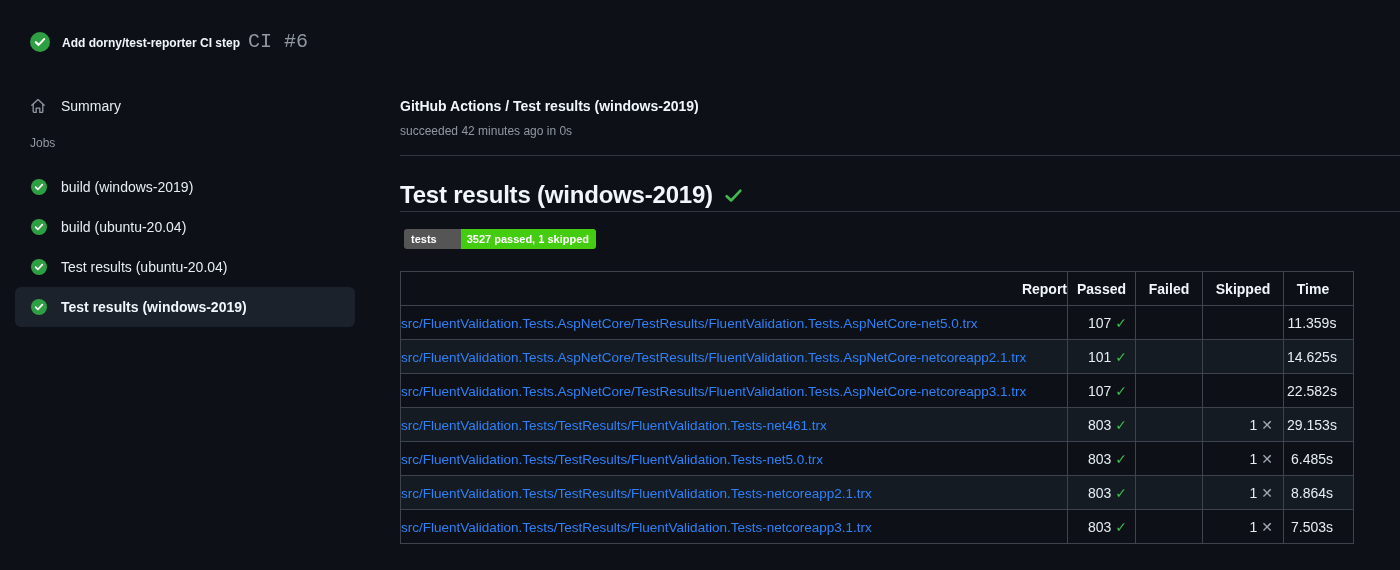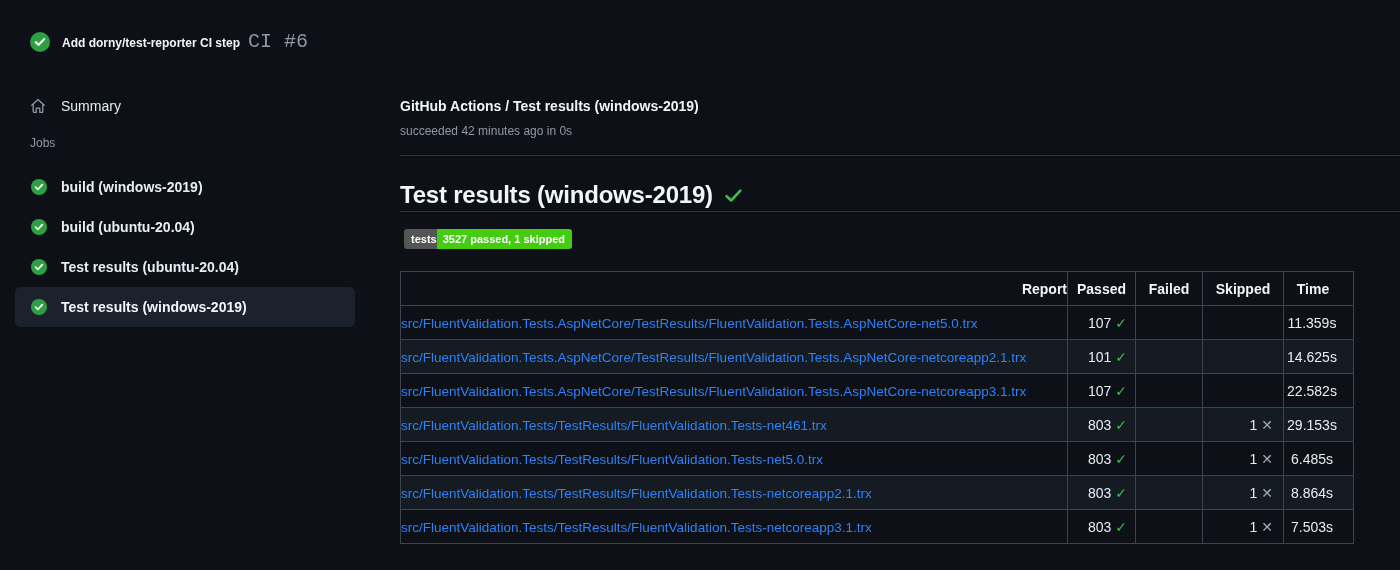--- a/index.html
+++ b/index.html
@@ -25,37 +25,37 @@
   .run-title{font-size:12px;font-weight:700;color:var(--fg-bright);}
   .run-number{font-size:20px;font-weight:400;color:var(--muted);margin-left:8px;font-family:Liberation Mono, monospace;}
 
   
   .sidebar{position:absolute;top:0;left:0;width:380px;height:570px;}
   .summary-item{position:absolute;top:94px;left:30px;display:flex;align-items:flex-end;gap:15px;height:20px;cursor:pointer;}
   .summary-item .label{font-size:14px;color:var(--fg);}
   .jobs-label{position:absolute;top:136px;left:30px;font-size:12px;color:var(--muted);}
   .job-list{position:absolute;top:167px;left:0;width:370px;}
   .job-item{height:40px;display:flex;align-items:center;gap:14px;margin-left:15px;width:340px;padding-left:16px;border-radius:6px;cursor:pointer;}
-  .job-item .job-label{font-size:14px;color:var(--fg);white-space:nowrap;font-weight:bold;}
+  .job-item .job-label{font-size:14px;color:var(--fg);white-space:nowrap;}
   .job-item.selected{background:var(--pill);}
   .job-item.selected .job-label{font-weight:700;color:var(--fg-bright);}
 
   
   .main{position:absolute;top:0;left:400px;width:1000px;height:438px;}
   .job-title{position:absolute;top:98px;left:0;font-size:14px;font-weight:700;color:var(--fg-bright);}
   .job-status{position:absolute;top:124px;left:0;font-size:12px;color:var(--muted);}
   .divider{position:absolute;left:0;width:1000px;height:1px;background:var(--divider);}
   .d1{top:155px;}
   .d2{top:211px;}
   .section-heading{position:absolute;top:181px;left:0;display:flex;align-items:center;gap:11px;}
   .section-heading .h2-text{font-size:24px;font-weight:700;color:var(--fg-bright);letter-spacing:-0.2px;}
 
   
   .badge{position:absolute;top:229px;left:4px;display:inline-flex;border-radius:3px;overflow:hidden;font-size:11px;font-weight:700;color:#ffffff;line-height:12px;}
-  .badge-label{background:var(--badge-label-bg);padding:4px 0 4px 7px;}
+  .badge-label{background:var(--badge-label-bg);padding:4px 24px 4px 7px;}
   .badge-value{background:var(--badge-value-bg);padding:4px 7px 4px 6px;}
 
   
   table.report-table{position:absolute;top:271px;left:0;width:953px;border-collapse:collapse;table-layout:fixed;}
   .report-table th,.report-table td{border:1px solid var(--border);height:34px;font-size:14px;overflow:hidden;white-space:nowrap;}
   .report-table th{font-weight:700;color:var(--fg-bright);text-align:center;}
   .report-table th.h-report{text-align:right;padding-left:16px;}
   .report-table th.h-time{padding-right:11px;}
   td.c-report{padding-left:0;}
   td.c-report a{color:var(--link);text-decoration:none;font-size:13.5px;}

